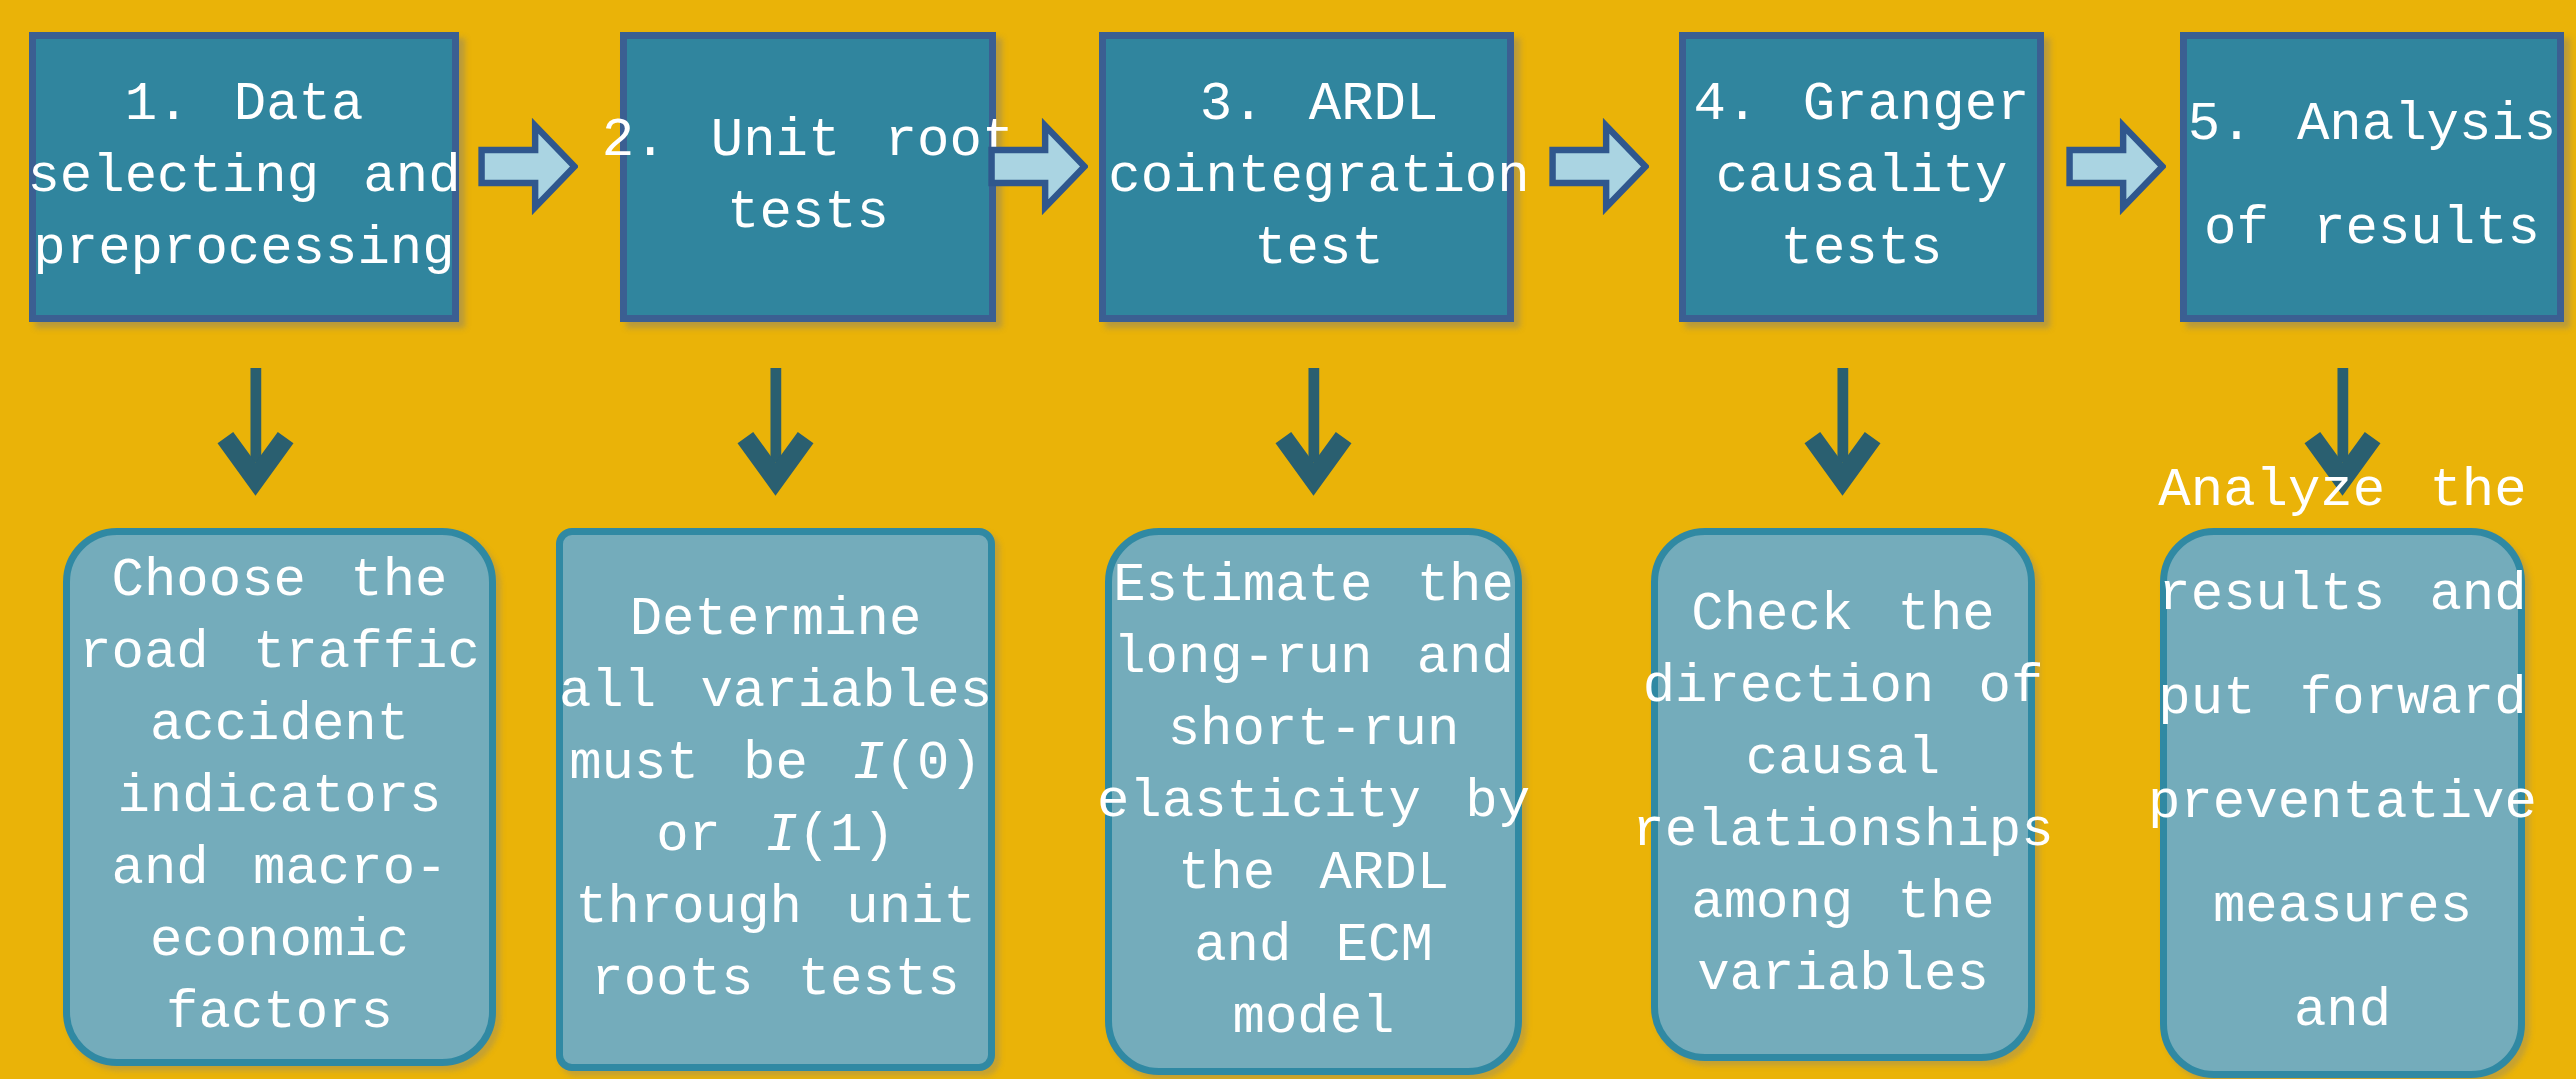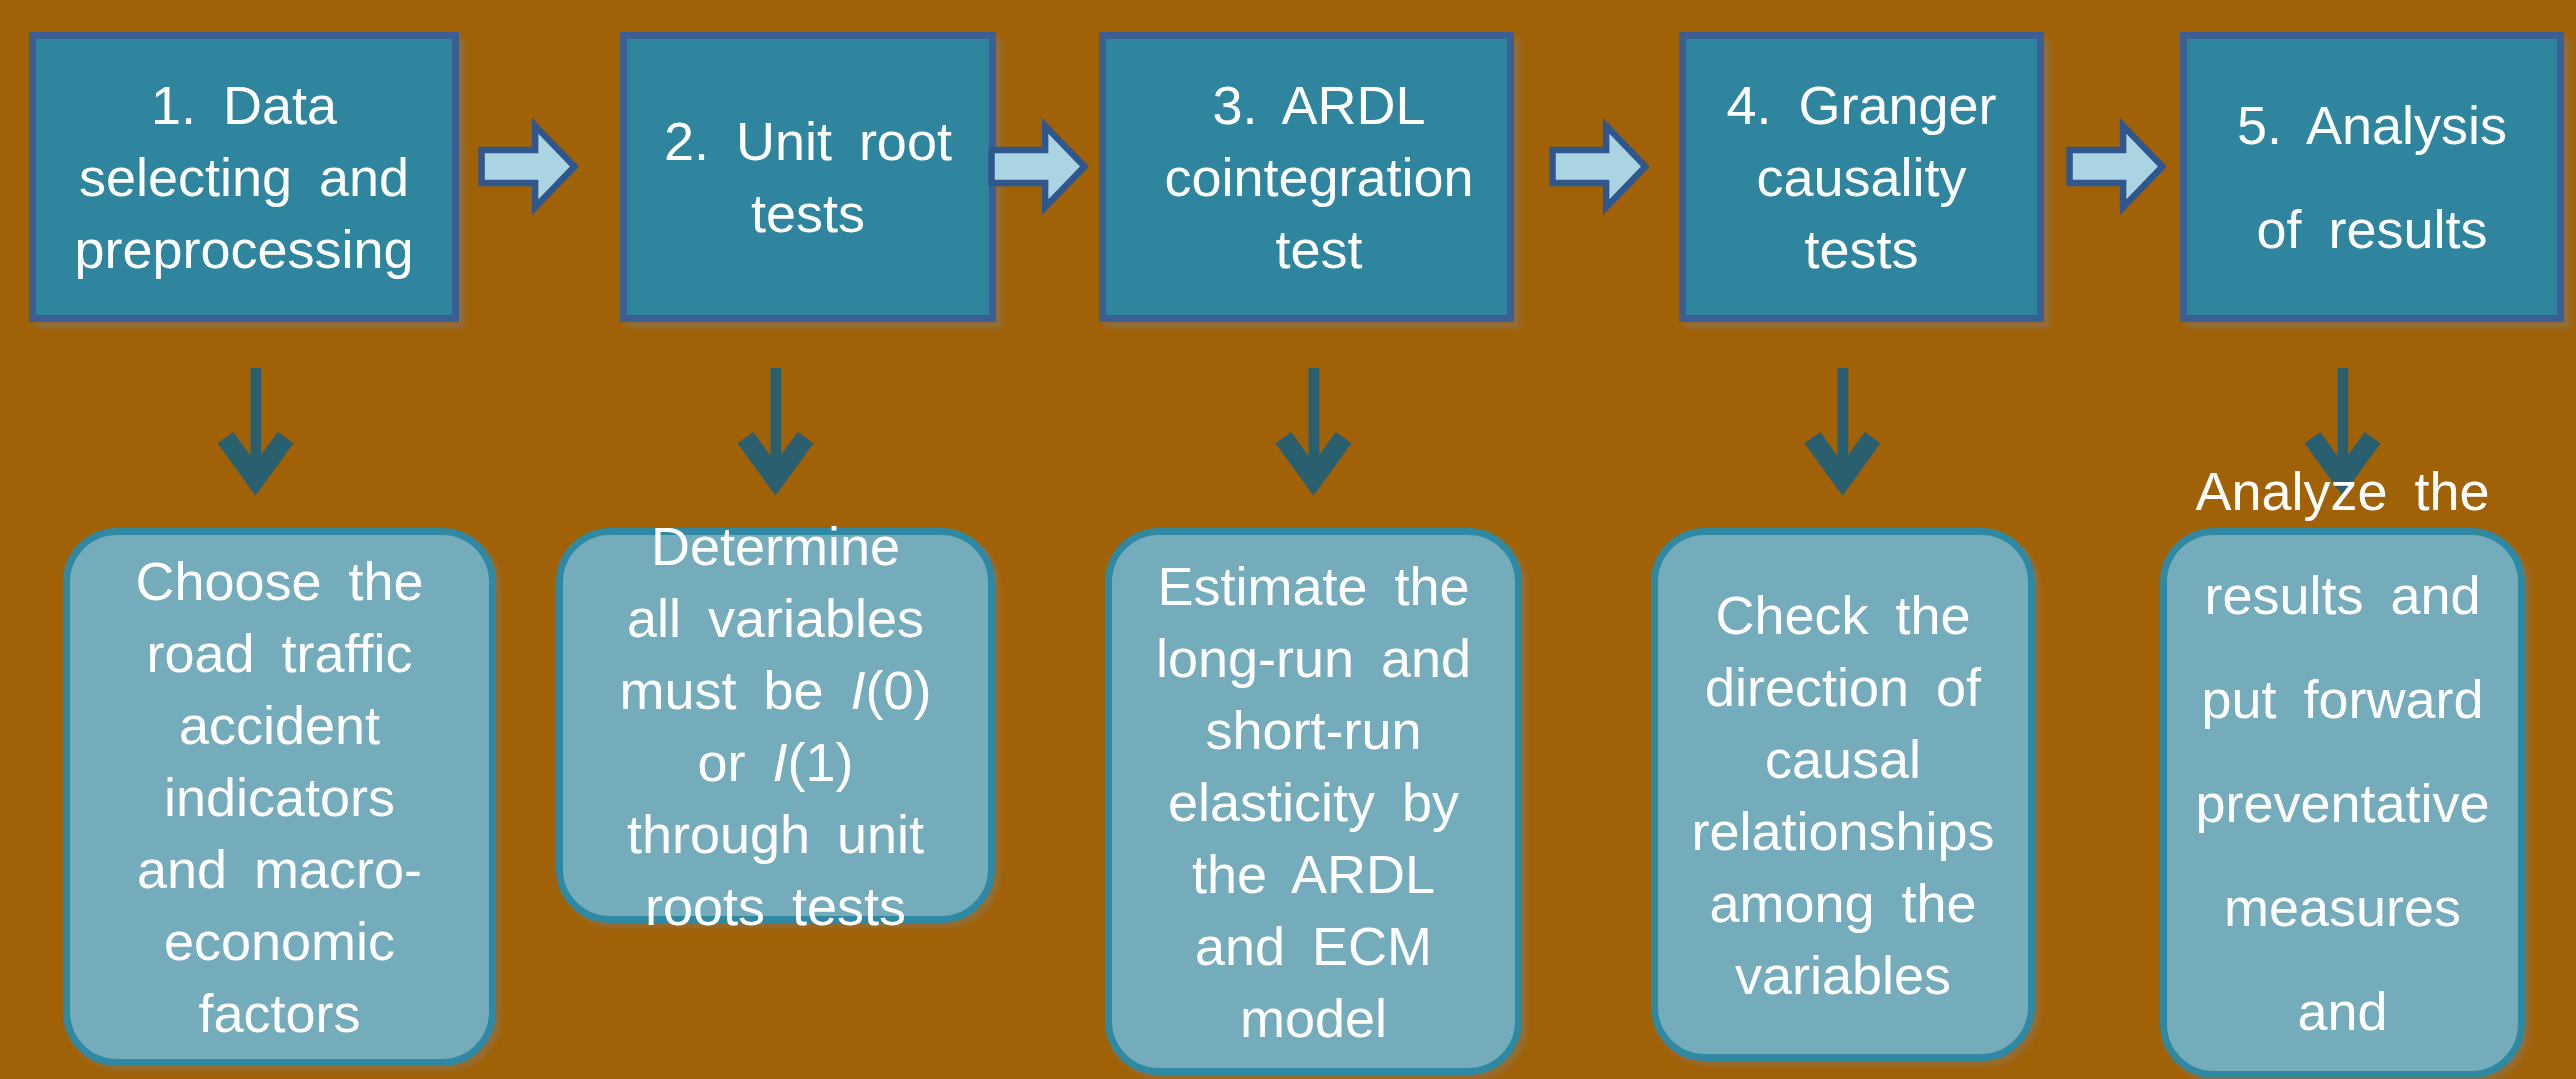--- a/index.html
+++ b/index.html
@@ -4,22 +4,22 @@
 <style>
   html, body {
     margin: 0;
     padding: 0;
     background: #ffffff;
   }
   #stage {
     position: relative;
     width: 2576px;
     height: 1080px;
-    background: #a16207;
-    font-family: Liberation Sans, sans-serif;
+    background: #eab308;
+    font-family: Liberation Mono, monospace;
     overflow: hidden;
   }
   .top-box {
     position: absolute;
     top: 32px;
     height: 290px;
     background: #30859E;
     border: 7.9px solid #3B5F92;
     box-sizing: border-box;
     box-shadow: 5.7px 5.7px 5.7px rgba(125,125,125,0.45);
@@ -94,21 +94,21 @@
       <div class="bline">factors</div>
     </div>
     <div class="top-box" style="left: 620px; width: 376px;">
       <div class="tline">2. Unit root</div>
       <div class="tline">tests</div>
     </div>
     <div class="down-arrow" style="left: 736px;"><svg viewBox="0 0 110 184" width="79" height="132">
         <rect x="48" y="0" width="15" height="132" fill="#2A5F70"></rect>
         <path d="M13,97 L55,155 L97,97" fill="none" stroke="#2A5F70" stroke-width="27" stroke-linejoin="miter" stroke-miterlimit="10"></path>
       </svg></div>
-    <div class="bottom-box" style="left: 556px; width: 439px; height: 395px;">
+    <div class="bottom-box" style="left: 556px; width: 439px; height: 543px; border-radius: 16px;">
       <div class="bline">Determine</div>
       <div class="bline">all variables</div>
       <div class="bline">must be <i>I</i>(0)</div>
       <div class="bline">or <i>I</i>(1)</div>
       <div class="bline">through unit</div>
       <div class="bline">roots tests</div>
     </div>
     <div class="top-box" style="left: 1099px; width: 415px; padding-left: 25px;">
       <div class="tline">3. ARDL</div>
       <div class="tline">cointegration</div>

